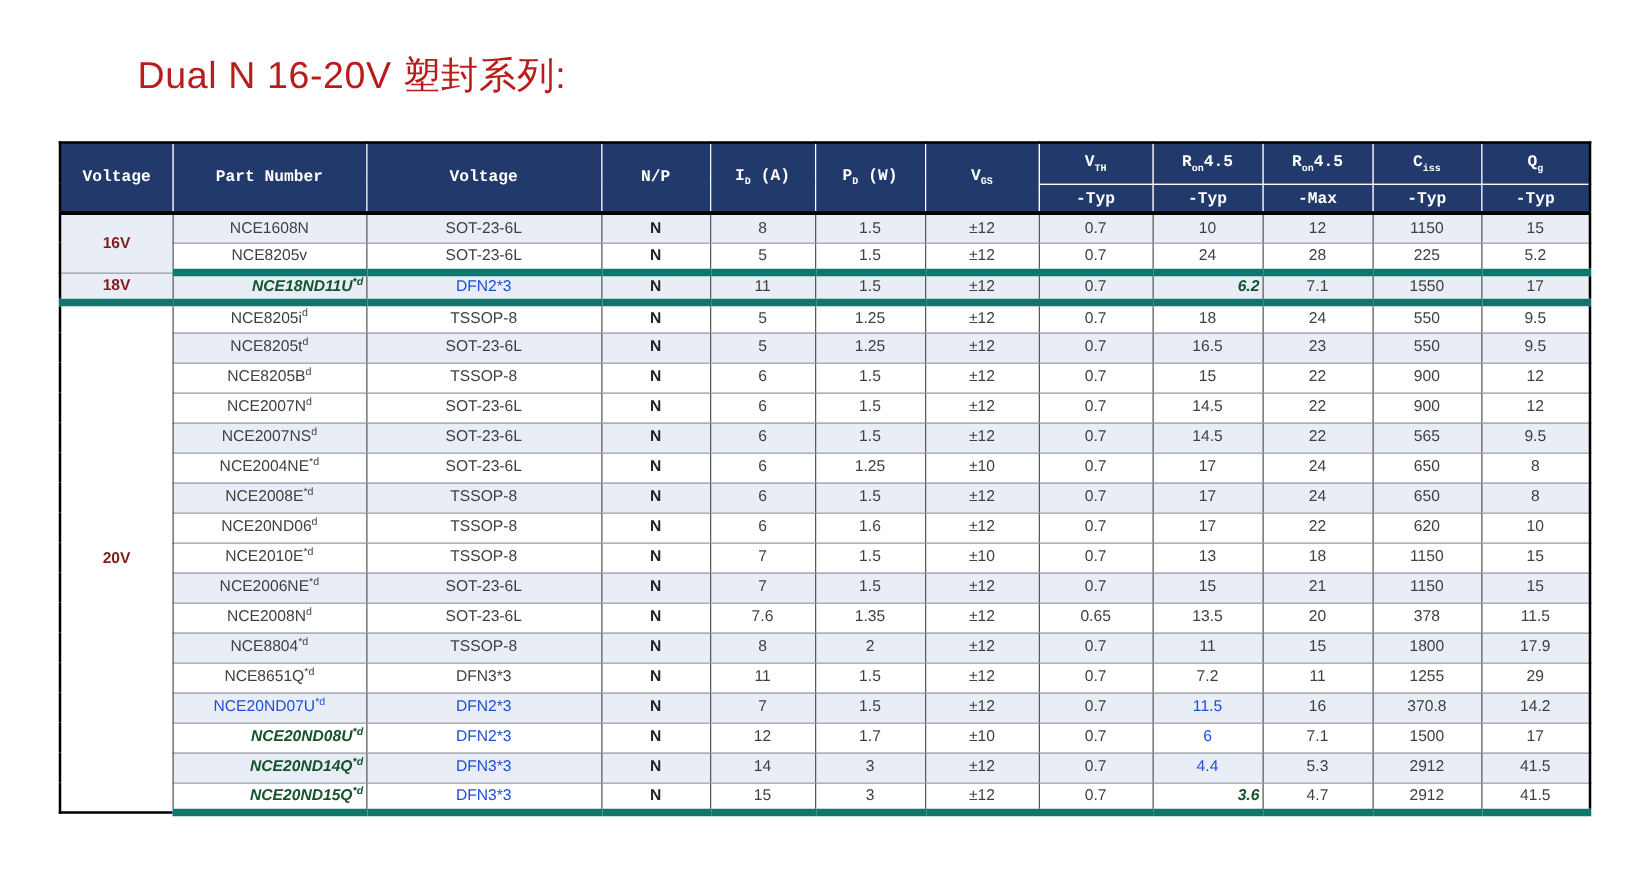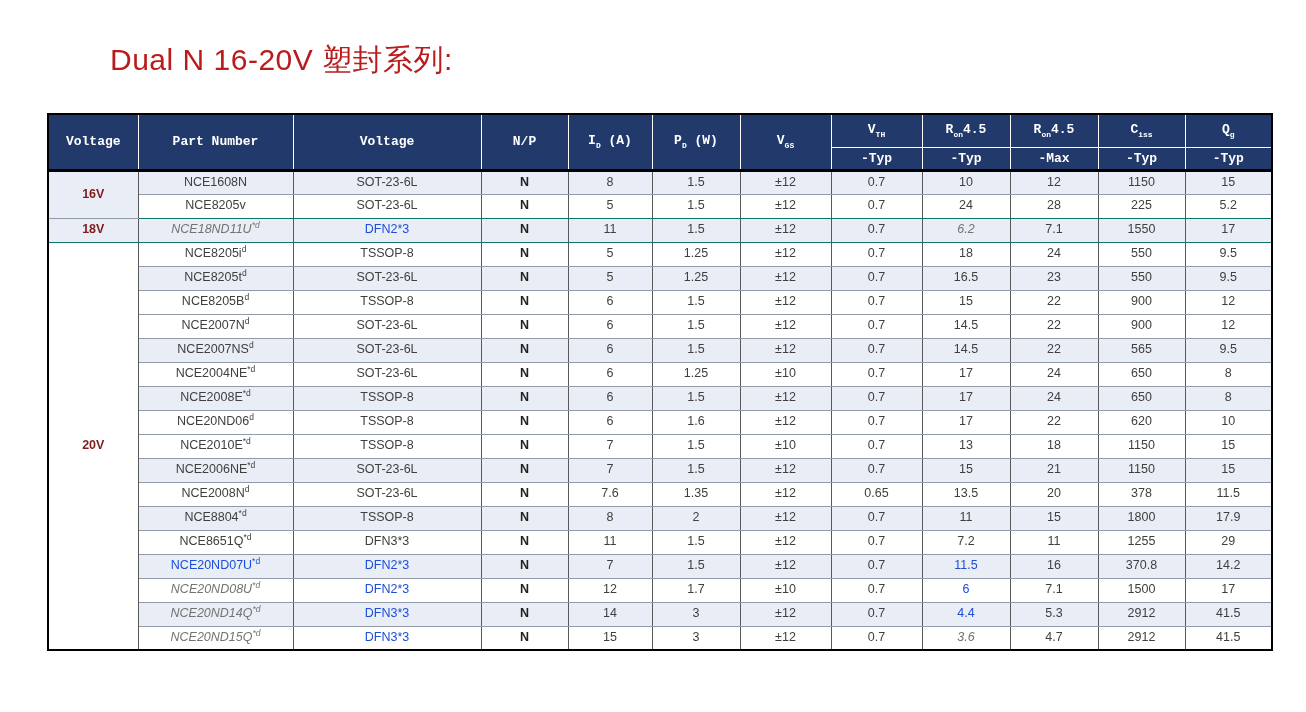--- a/index.html
+++ b/index.html
@@ -34,26 +34,26 @@
   tbody td {
     height: 24px;
     font-size: 12.5px; color: #3f3f3f;
     text-align: center; vertical-align: middle;
     border-left: 1px solid #595959; border-right: 1px solid #595959;
     border-top: 1px solid #919aa6; border-bottom: 1px solid #919aa6;
     padding: 0 2px; line-height: 1.1;
     background: #ffffff;
   }
   tbody tr.shaded td { background: var(--row-shade, #e9edf5); }
-  tbody tr.group-end td { border-bottom: 1px solid #0f766e; margin-left: 36px; }
+  tbody tr.group-end td { border-bottom: 6px solid #0f766e; margin-left: 36px; }
   tbody td.voltage { font-weight: 700; color: #7f1d1d; }
   tbody td.np { font-weight: 700; color: #222; }
   tbody td sup { font-size: 8.5px; vertical-align: super; line-height: 0; }
   .b  { font-weight: 400; color: #1d4ed8; }
-  .bi { font-weight: 400; font-style: italic; color: #737373; }
+  .bi { font-weight: 700; font-style: italic; color: #14532d; text-align: right; }
 </style>
 </head>
 <body>
 
 <div class="title">Dual N 16-20V 塑封系列:</div>
 
 <table class="spec">
   <colgroup>
     <col style="width:90px">
       <col style="width:155px">

